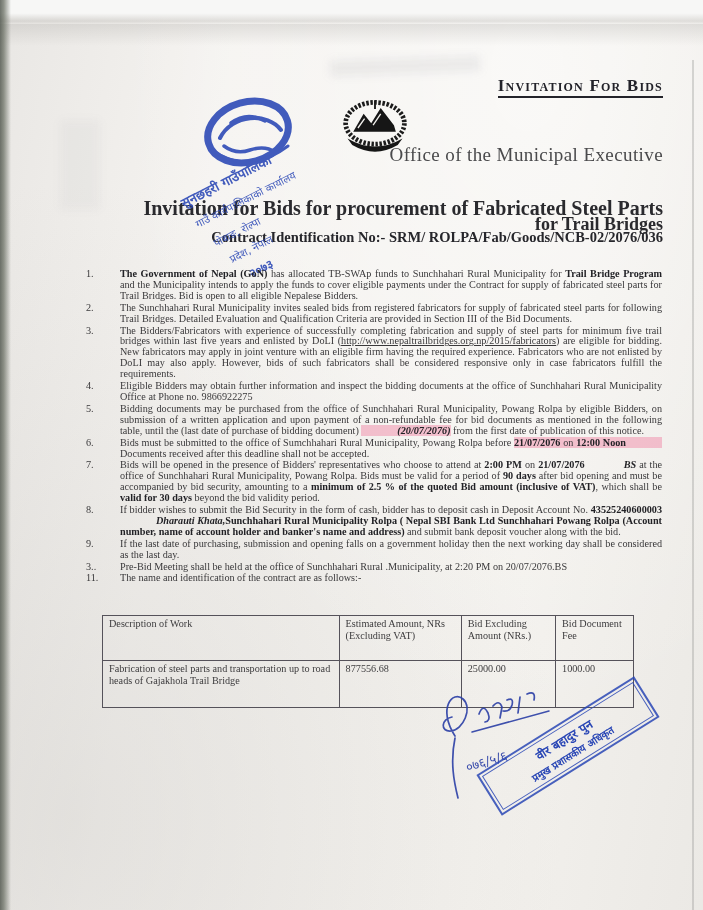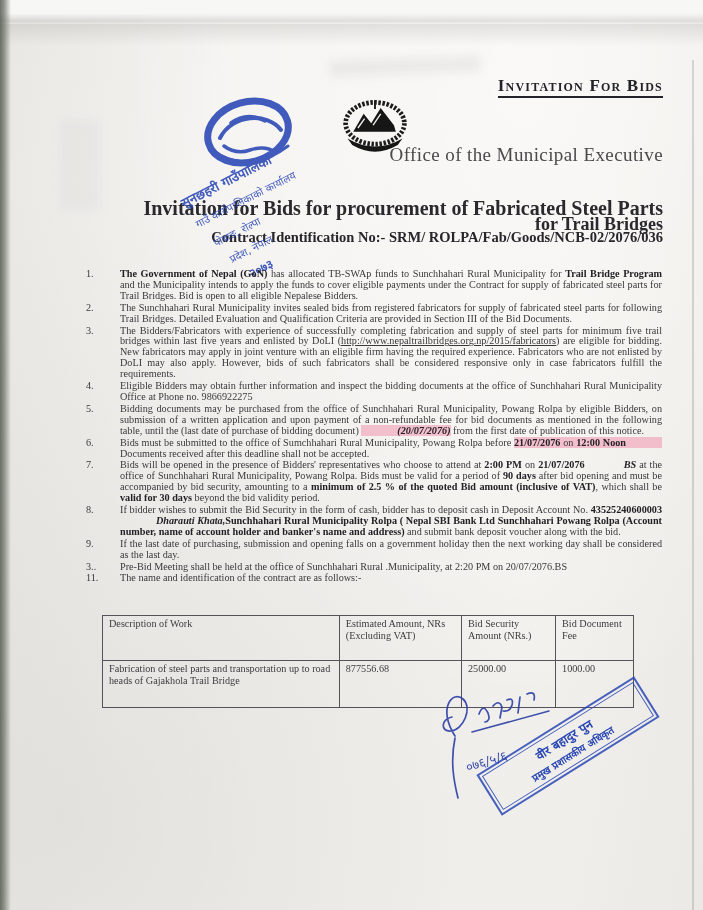--- a/index.html
+++ b/index.html
@@ -170,21 +170,21 @@
     <colgroup>
       <col style="width:252px">
         <col style="width:128px">
         <col style="width:98px">
         <col style="width:80px">
     </colgroup>
     <thead>
         <tr>
           <th>Description of Work</th>
           <th>Estimated Amount, NRs (Excluding VAT)</th>
-          <th>Bid Security Amount (NRs.)</th>
+          <th>Bid Excluding Amount (NRs.)</th>
           <th>Bid Document Fee</th>
         </tr>
       </thead>
     <tbody>
         <tr>
           <td>Fabrication of steel parts and transportation up to road heads of Gajakhola Trail Bridge</td>
           <td>877556.68</td>
           <td>25000.00</td>
           <td>1000.00</td>
         </tr>

